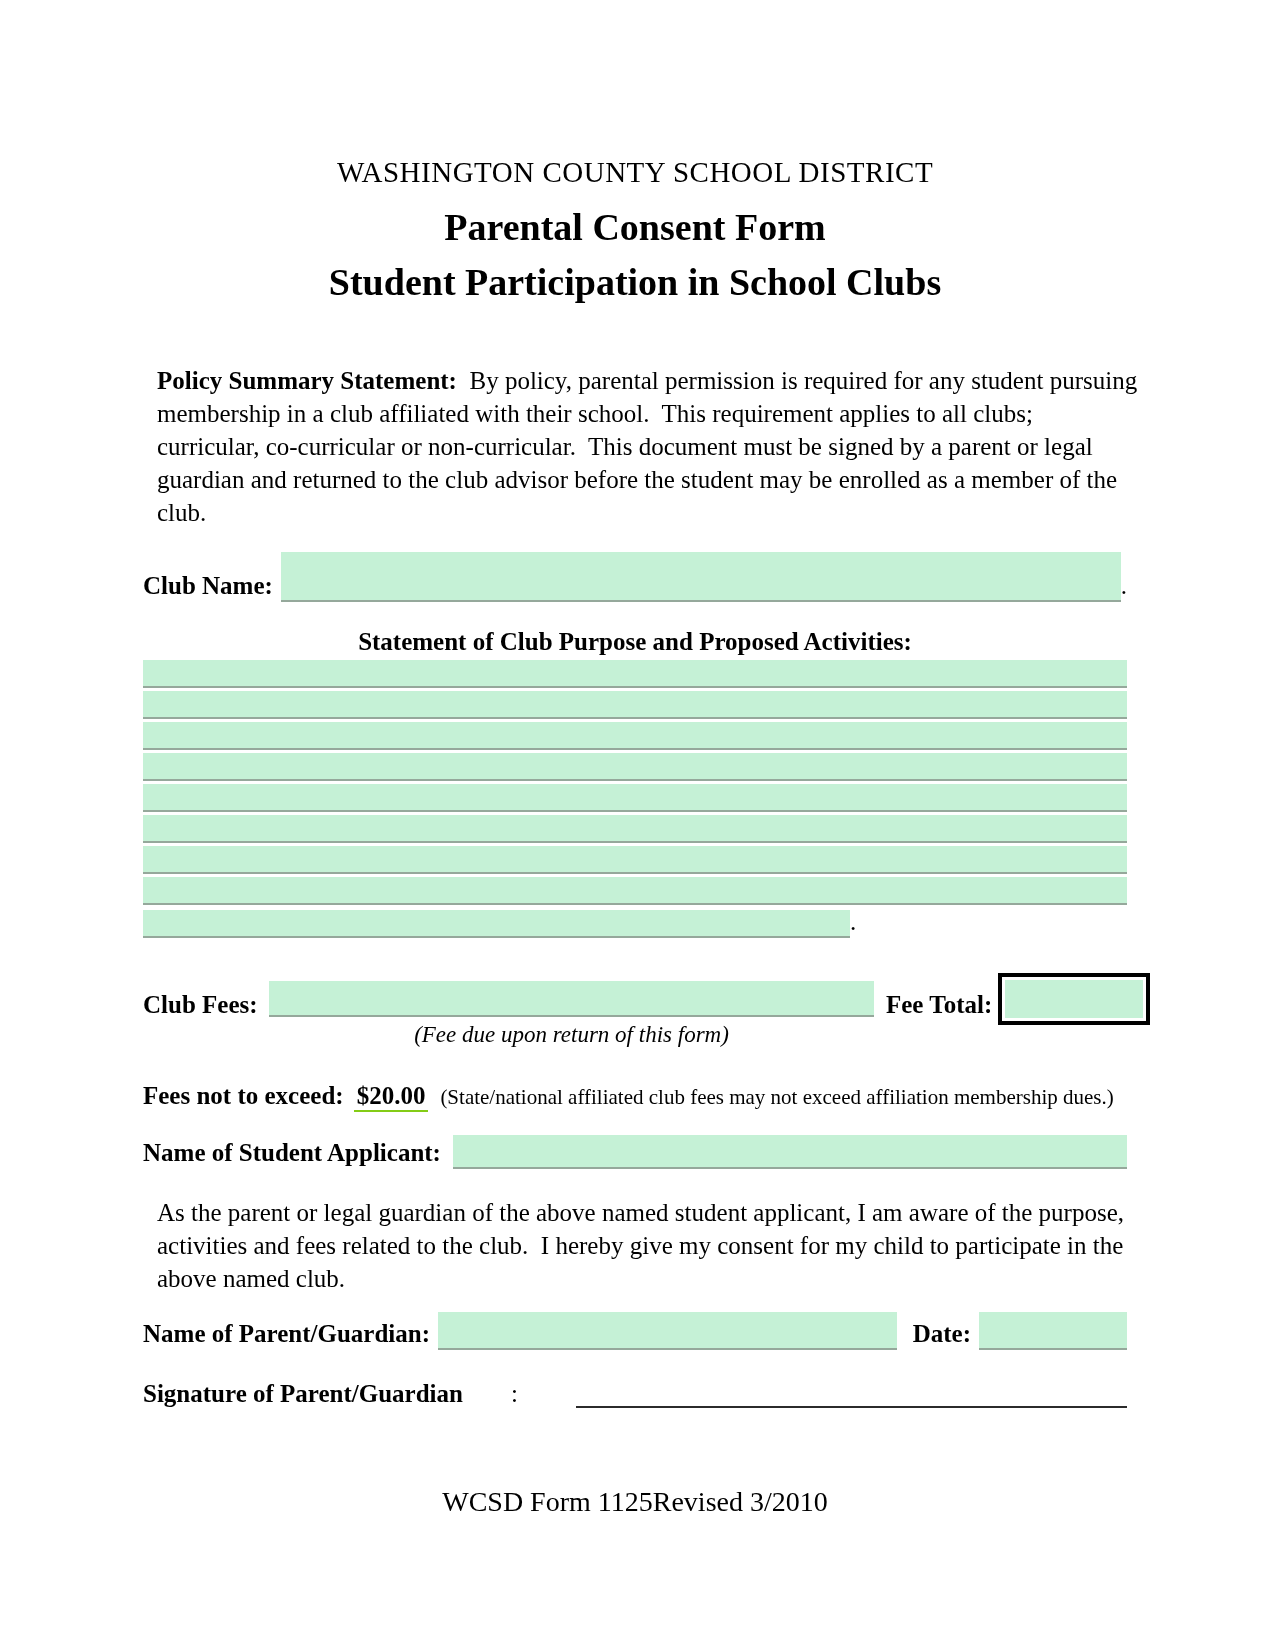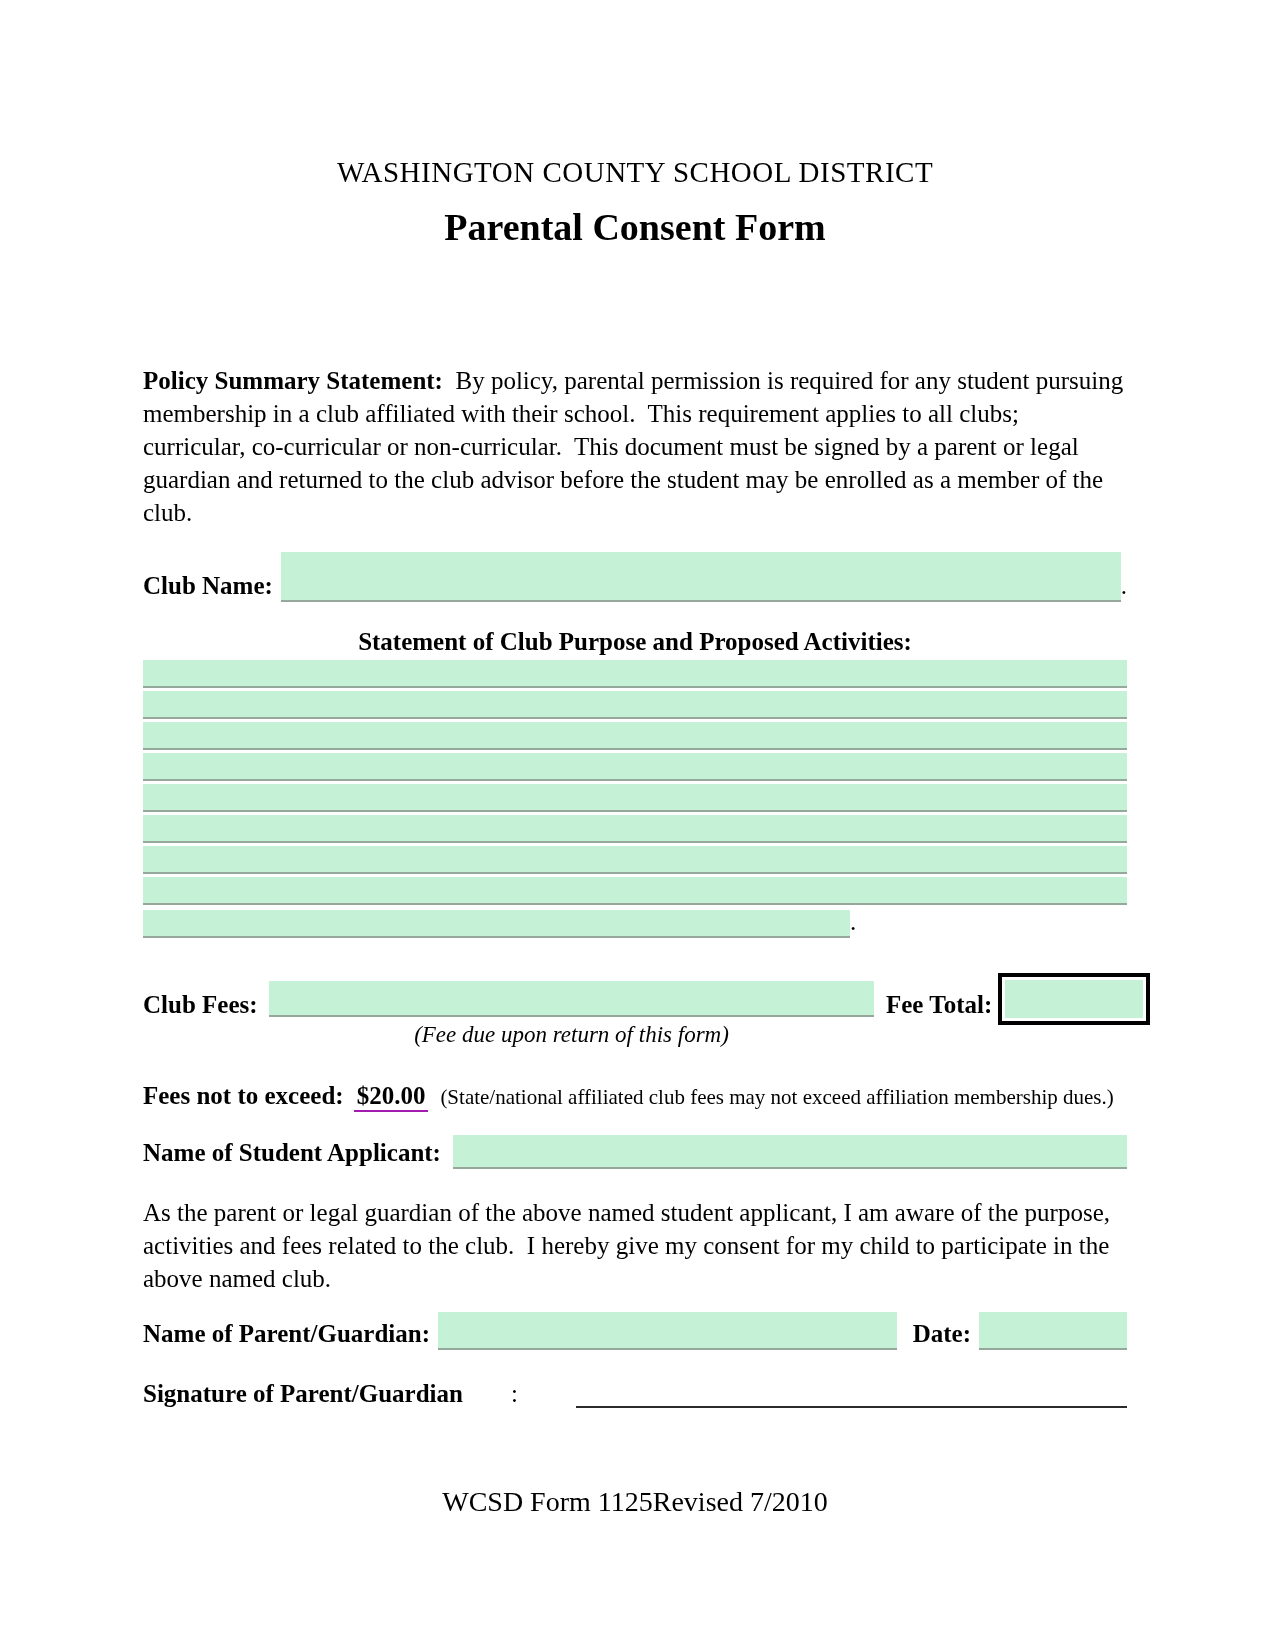--- a/index.html
+++ b/index.html
@@ -19,21 +19,21 @@
   
   .district {
     left: 143px; top: 156px; width: 984px;
     font-size: 29px; text-align: center; letter-spacing: .5px;
   }
   .title1 { left: 143px; top: 205px; width: 984px; font-size: 38px; font-weight: bold; text-align: center; }
   .title2 { left: 143px; top: 260px; width: 984px; font-size: 38px; font-weight: bold; text-align: center; }
 
   
   .para {
-    left: 143px; width: 984px;
+    left: 157px; width: 984px;
     font-size: 25px; line-height: 33px;
     white-space: pre-wrap;
   }
   .policy { top: 364px; }
   .consent { top: 1196px; }
   b.lead { font-weight: bold; }
 
   
   .gfield {
     background: #c5f1d6;
@@ -68,21 +68,21 @@
   .feetotal-box .inner { width: 100%; height: 100%; background: #c5f1d6; }
 
   .fee-note {
     left: 269px; top: 1022px; width: 605px;
     font-size: 23px; font-style: italic; text-align: center;
   }
 
   
   .feecap { left: 143px; top: 1082px; width: 984px; font-size: 25px; }
   .feecap .lbl { font-weight: bold; }
-  .feecap .amount { font-weight: bold; border-bottom: 2px solid #a21caf; padding: 0 3px 1px 3px; margin-left: 10px; }
+  .feecap .amount { font-weight: bold; border-bottom: 2px solid #84cc16; padding: 0 3px 1px 3px; margin-left: 10px; }
   .feecap .note { font-size: 21px; margin-left: 12px; }
 
   
   .inline-row { left: 143px; width: 984px; display: flex; align-items: flex-end; }
   .inline-row .lbl { font-size: 25px; font-weight: bold; padding-bottom: 2px; white-space: nowrap; }
   .student-row { top: 1131px; height: 38px; }
   .student-row .gfield { flex: 1; height: 34px; margin-left: 12px; }
   .parent-row { top: 1310px; height: 40px; }
   .parent-row .gfield.name { flex: 1; height: 38px; margin-left: 8px; }
   .parent-row .lbl.date { margin-left: 16px; margin-top: 29px; }
@@ -101,20 +101,21 @@
     font-size: 28px;
   }
 </style>
 </head>
 <body>
 
 <div class="page">
 
   <div class="abs district">WASHINGTON COUNTY SCHOOL DISTRICT</div>
   <div class="abs title1">Parental Consent Form</div>
+  <div class="abs title2">Student Participation in School Clubs</div>
 
   <div class="abs para policy"><b class="lead">Policy Summary Statement:</b><span>  By policy, parental permission is required for any student pursuing membership in a club affiliated with their school.  This requirement applies to all clubs; curricular, co-curricular or non-curricular.  This document must be signed by a parent or legal guardian and returned to the club advisor before the student may be enrolled as a member of the club.</span></div>
 
   <div class="abs clubname-row">
     <span class="lbl">Club Name:</span>
     <div class="gfield"></div>
     <span class="tail-dot">.</span>
   </div>
 
   <div class="abs stmt-label">Statement of Club Purpose and Proposed Activities:</div>
@@ -164,16 +165,16 @@
   </div>
 
   <div class="abs sig-row">
     <span class="lbl">Signature of Parent/Guardian</span>
     <span class="colon">:</span>
     <div class="line"></div>
   </div>
 
   <div class="abs footer">
     <span>WCSD Form 1125</span>
-    <span>Revised 7/2010</span>
+    <span>Revised 3/2010</span>
   </div>
 
 </div>
 
 </body></html>

